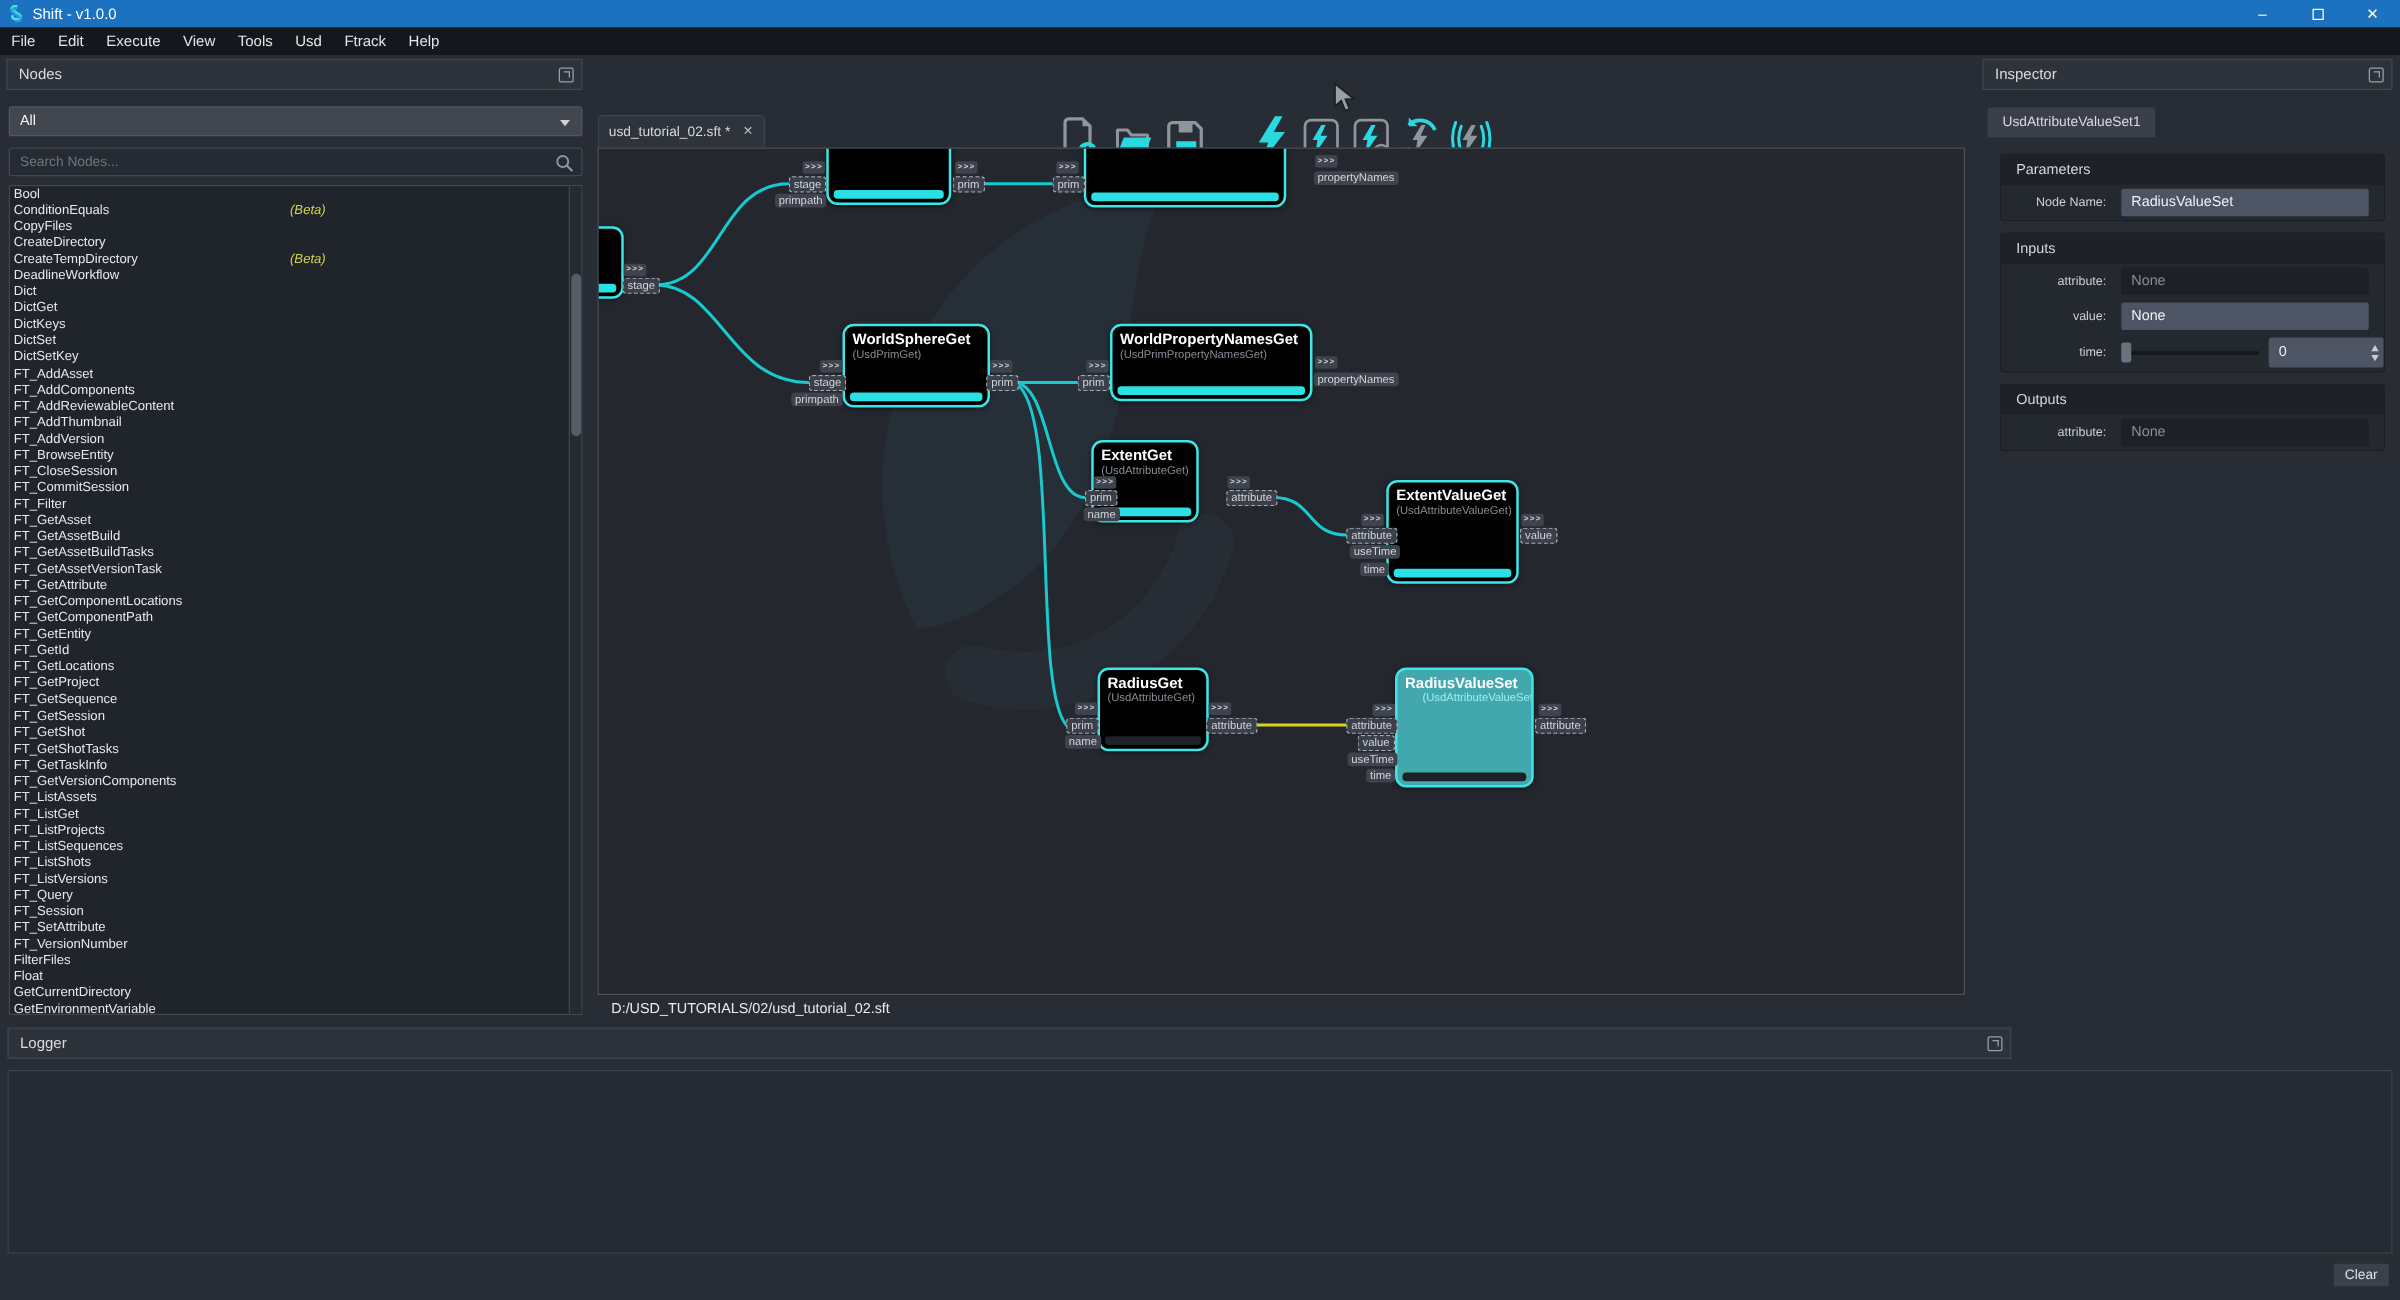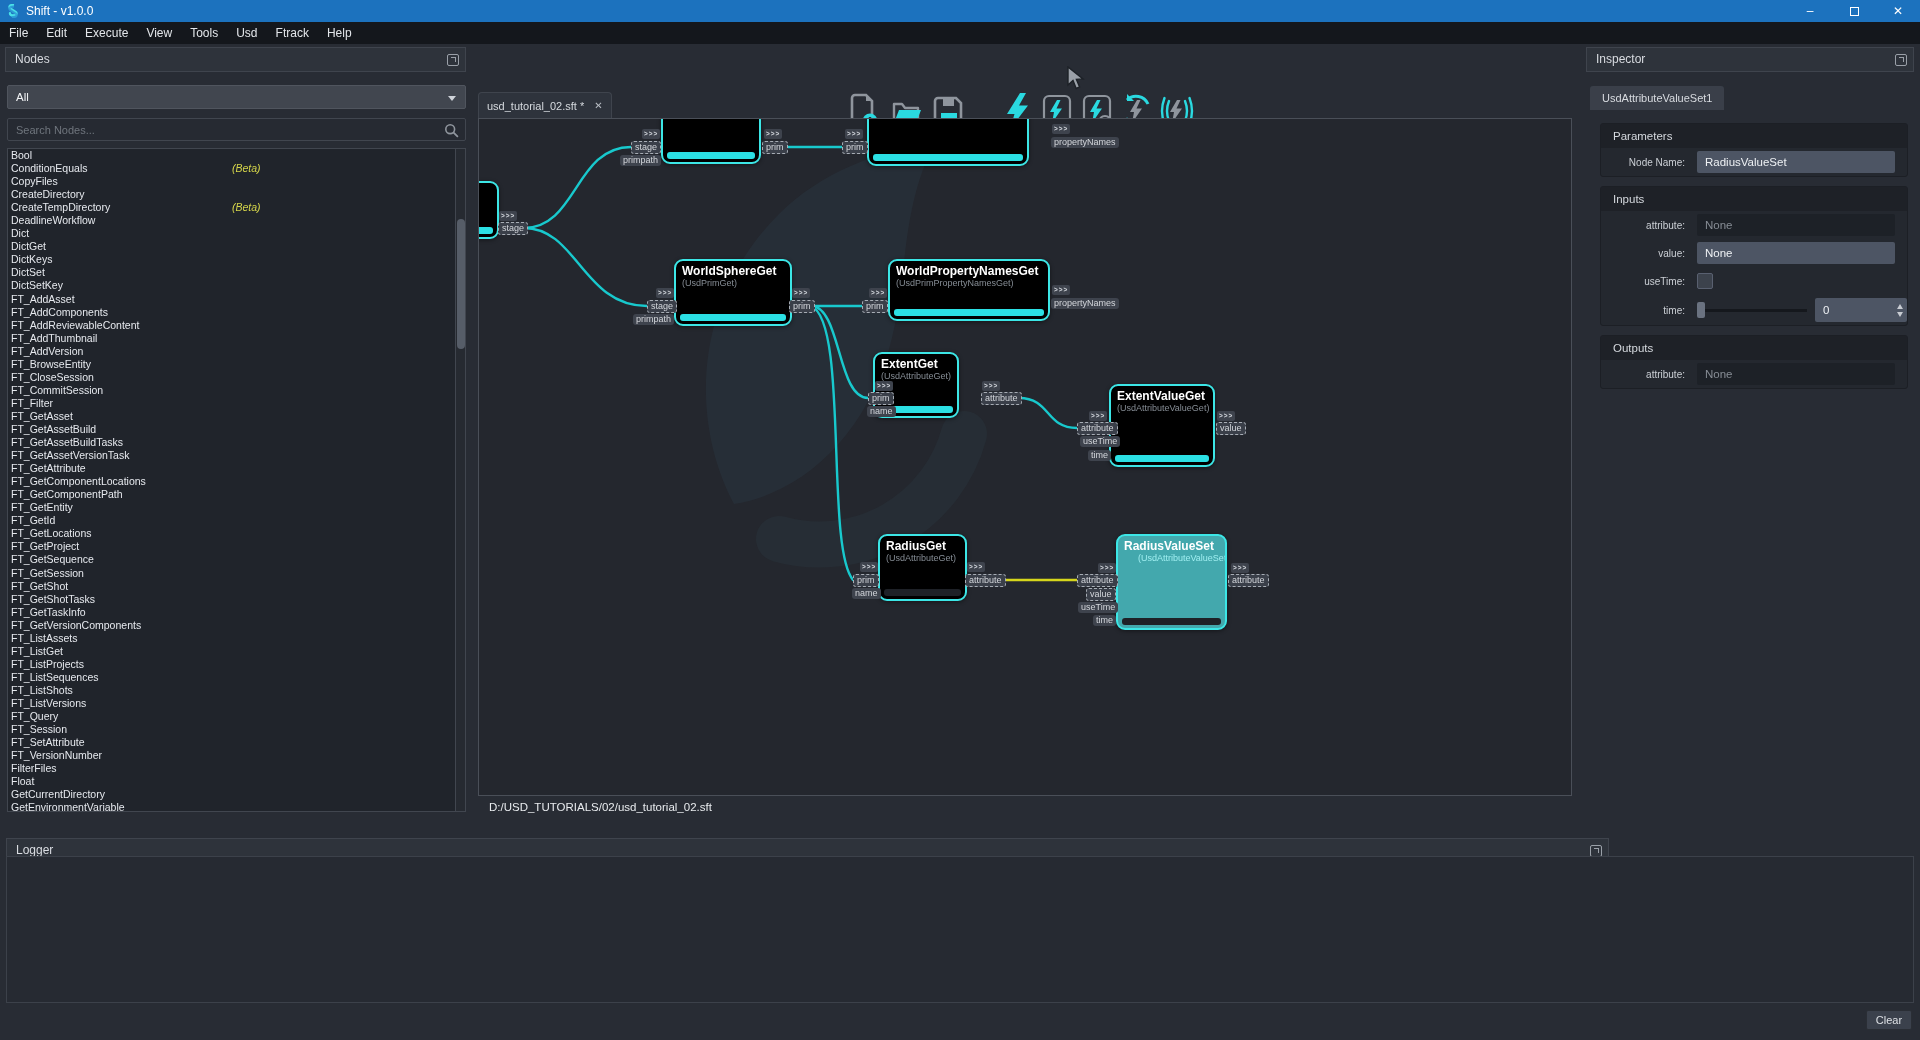--- a/index.html
+++ b/index.html
@@ -120,21 +120,21 @@
     color:#eef1f4; font-size:11.5px; line-height:24px; padding:0 8px; }
   .spin-arrows { position:absolute; right:4px; top:0; height:24px; display:flex;
     flex-direction:column; justify-content:center; gap:3px; }
   .arr-up { width:0; height:0; border-left:3.5px solid transparent;
     border-right:3.5px solid transparent; border-bottom:5px solid #c8ccd2; }
   .arr-dn { width:0; height:0; border-left:3.5px solid transparent;
     border-right:3.5px solid transparent; border-top:5px solid #c8ccd2; }
 
   
   #logger { left:0; top:822px; width:1920px; height:218px; }
-  #logger .phead { left:6px; top:16px; width:1603px; }
+  #logger .phead { left:6px; top:0; width:1603px; }
   .log-content { position:absolute; left:6px; top:34px; width:1908px; height:147px;
     background:#262a32; border:1px solid #3c414a; }
   .clear-btn { position:absolute; right:8px; top:188px; width:46px; height:20px;
     background:#3b414c; border:1px solid #2a2e35; border-radius:2px; color:#dde0e4;
     font-size:11px; text-align:center; line-height:18px; }
 
   
   #cursor { position:absolute; left:1066px; top:66px; z-index:50; }
 </style>
 </head>
@@ -425,24 +425,20 @@
           <div class="igroup-h">Inputs</div>
           <div class="irow">
             <span class="ilabel">attribute:</span>
             <div class="ifield dark">None</div>
           </div>
           <div class="irow">
             <span class="ilabel">value:</span>
             <div class="ifield light">None</div>
           </div>
           <div class="irow">
-            <span class="ilabel">useTime:</span>
-            <div class="icheck"></div>
-          </div>
-          <div class="irow">
             <span class="ilabel">time:</span>
             <div class="sliderwrap">
               <div class="slider">
                 <div class="track"></div>
                 <div class="handle"></div>
               </div>
               <div class="spin"><span>0</span><div class="spin-arrows">
                   <div class="arr-up"></div>
                   <div class="arr-dn"></div>
                 </div></div>

